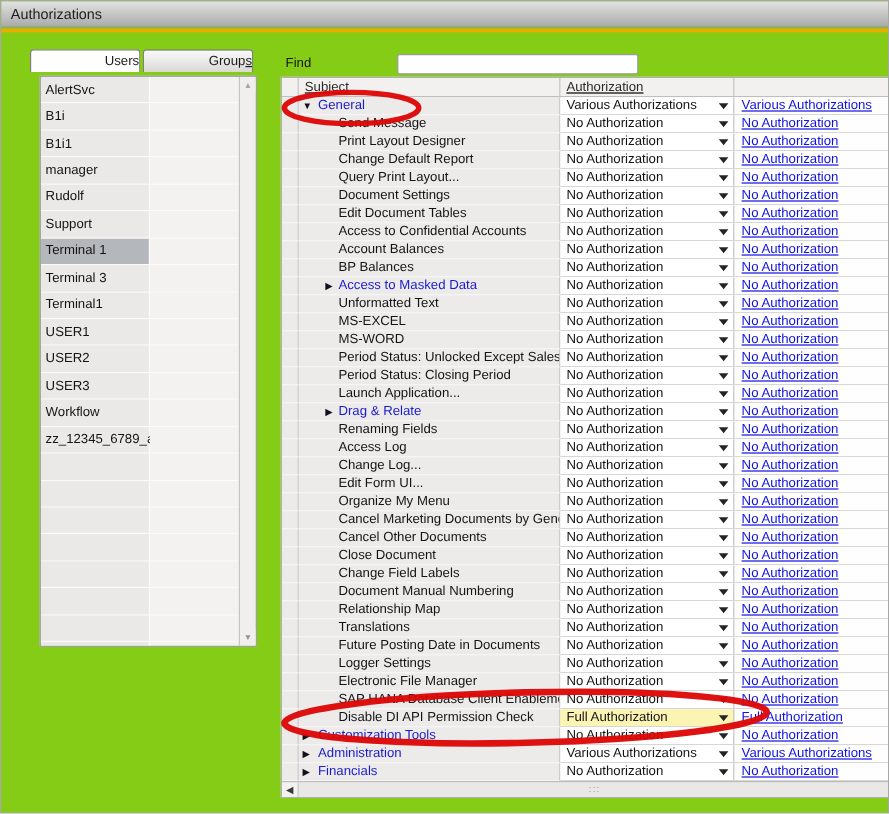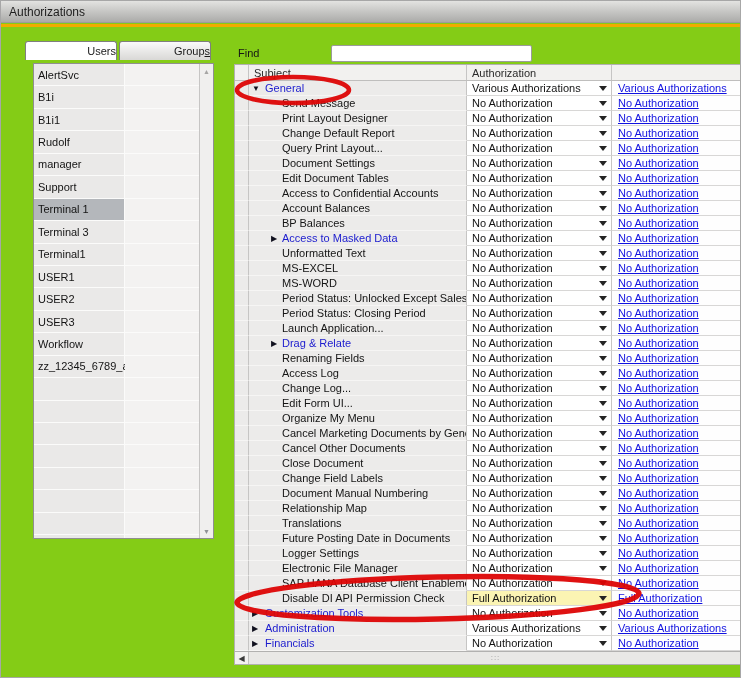--- a/index.html
+++ b/index.html
@@ -41,21 +41,21 @@
   .sbtn.bottom{position:absolute;bottom:0;left:0;right:0;color:#8f9296;}
 
   
   .find-label{position:absolute;left:237px;top:46px;font-size:11px;color:#161616;}
   .find-input{position:absolute;left:330px;top:44px;width:201px;height:17px;border:1px solid #9b9b9a;
     border-radius:2px;background:#ffffff;font-family:"Liberation Sans",sans-serif;font-size:11px;padding:0 3px;}
 
   
   .grid{position:absolute;left:233px;top:63px;width:508px;height:587px;background:#ffffff;
     border:1px solid #b2b1b0;border-right:none;}
-  .ghead{display:flex;height:16px;background:#f2f1ef;border-bottom:1px solid #bfbebd;}
+  .ghead{display:flex;height:16px;background:#f2f1ef;border-bottom:1px solid #bfbebd;text-decoration:underline;}
   .ghead .hc{font-size:11px;color:#2a2a2a;display:flex;align-items:center;}
   .col-g{width:14px;border-right:1px solid #c6c5c4;}
   .col-s{width:218px;border-right:1px solid #c6c5c4;padding-left:5px;}
   .col-a{width:145px;border-right:1px solid #c6c5c4;padding-left:5px;position:relative;}
   .col-e{flex:1;padding-left:6px;margin-top:23px;}
 
   .trow{display:flex;height:15px;}
   .trow .cell{display:flex;align-items:center;overflow:hidden;white-space:nowrap;}
   .trow .g{width:14px;background:#ecebea;border-right:1px solid #c6c5c4;border-bottom:1px solid #f6f5f4;}
   .trow .s{width:218px;background:#ecebea;border-right:1px solid #c6c5c4;border-bottom:1px solid #f6f5f4;
@@ -112,25 +112,25 @@
         </div>
         <div class="lrow">
           <div class="c1">B1i</div>
           <div class="c2"></div>
         </div>
         <div class="lrow">
           <div class="c1">B1i1</div>
           <div class="c2"></div>
         </div>
         <div class="lrow">
+          <div class="c1">manager</div>
+          <div class="c2"></div>
+        </div>
+        <div class="lrow">
           <div class="c1">Rudolf</div>
-          <div class="c2"></div>
-        </div>
-        <div class="lrow">
-          <div class="c1">manager</div>
           <div class="c2"></div>
         </div>
         <div class="lrow">
           <div class="c1">Support</div>
           <div class="c2"></div>
         </div>
         <div class="lrow selected">
           <div class="c1">Terminal 1</div>
           <div class="c2"></div>
         </div>

